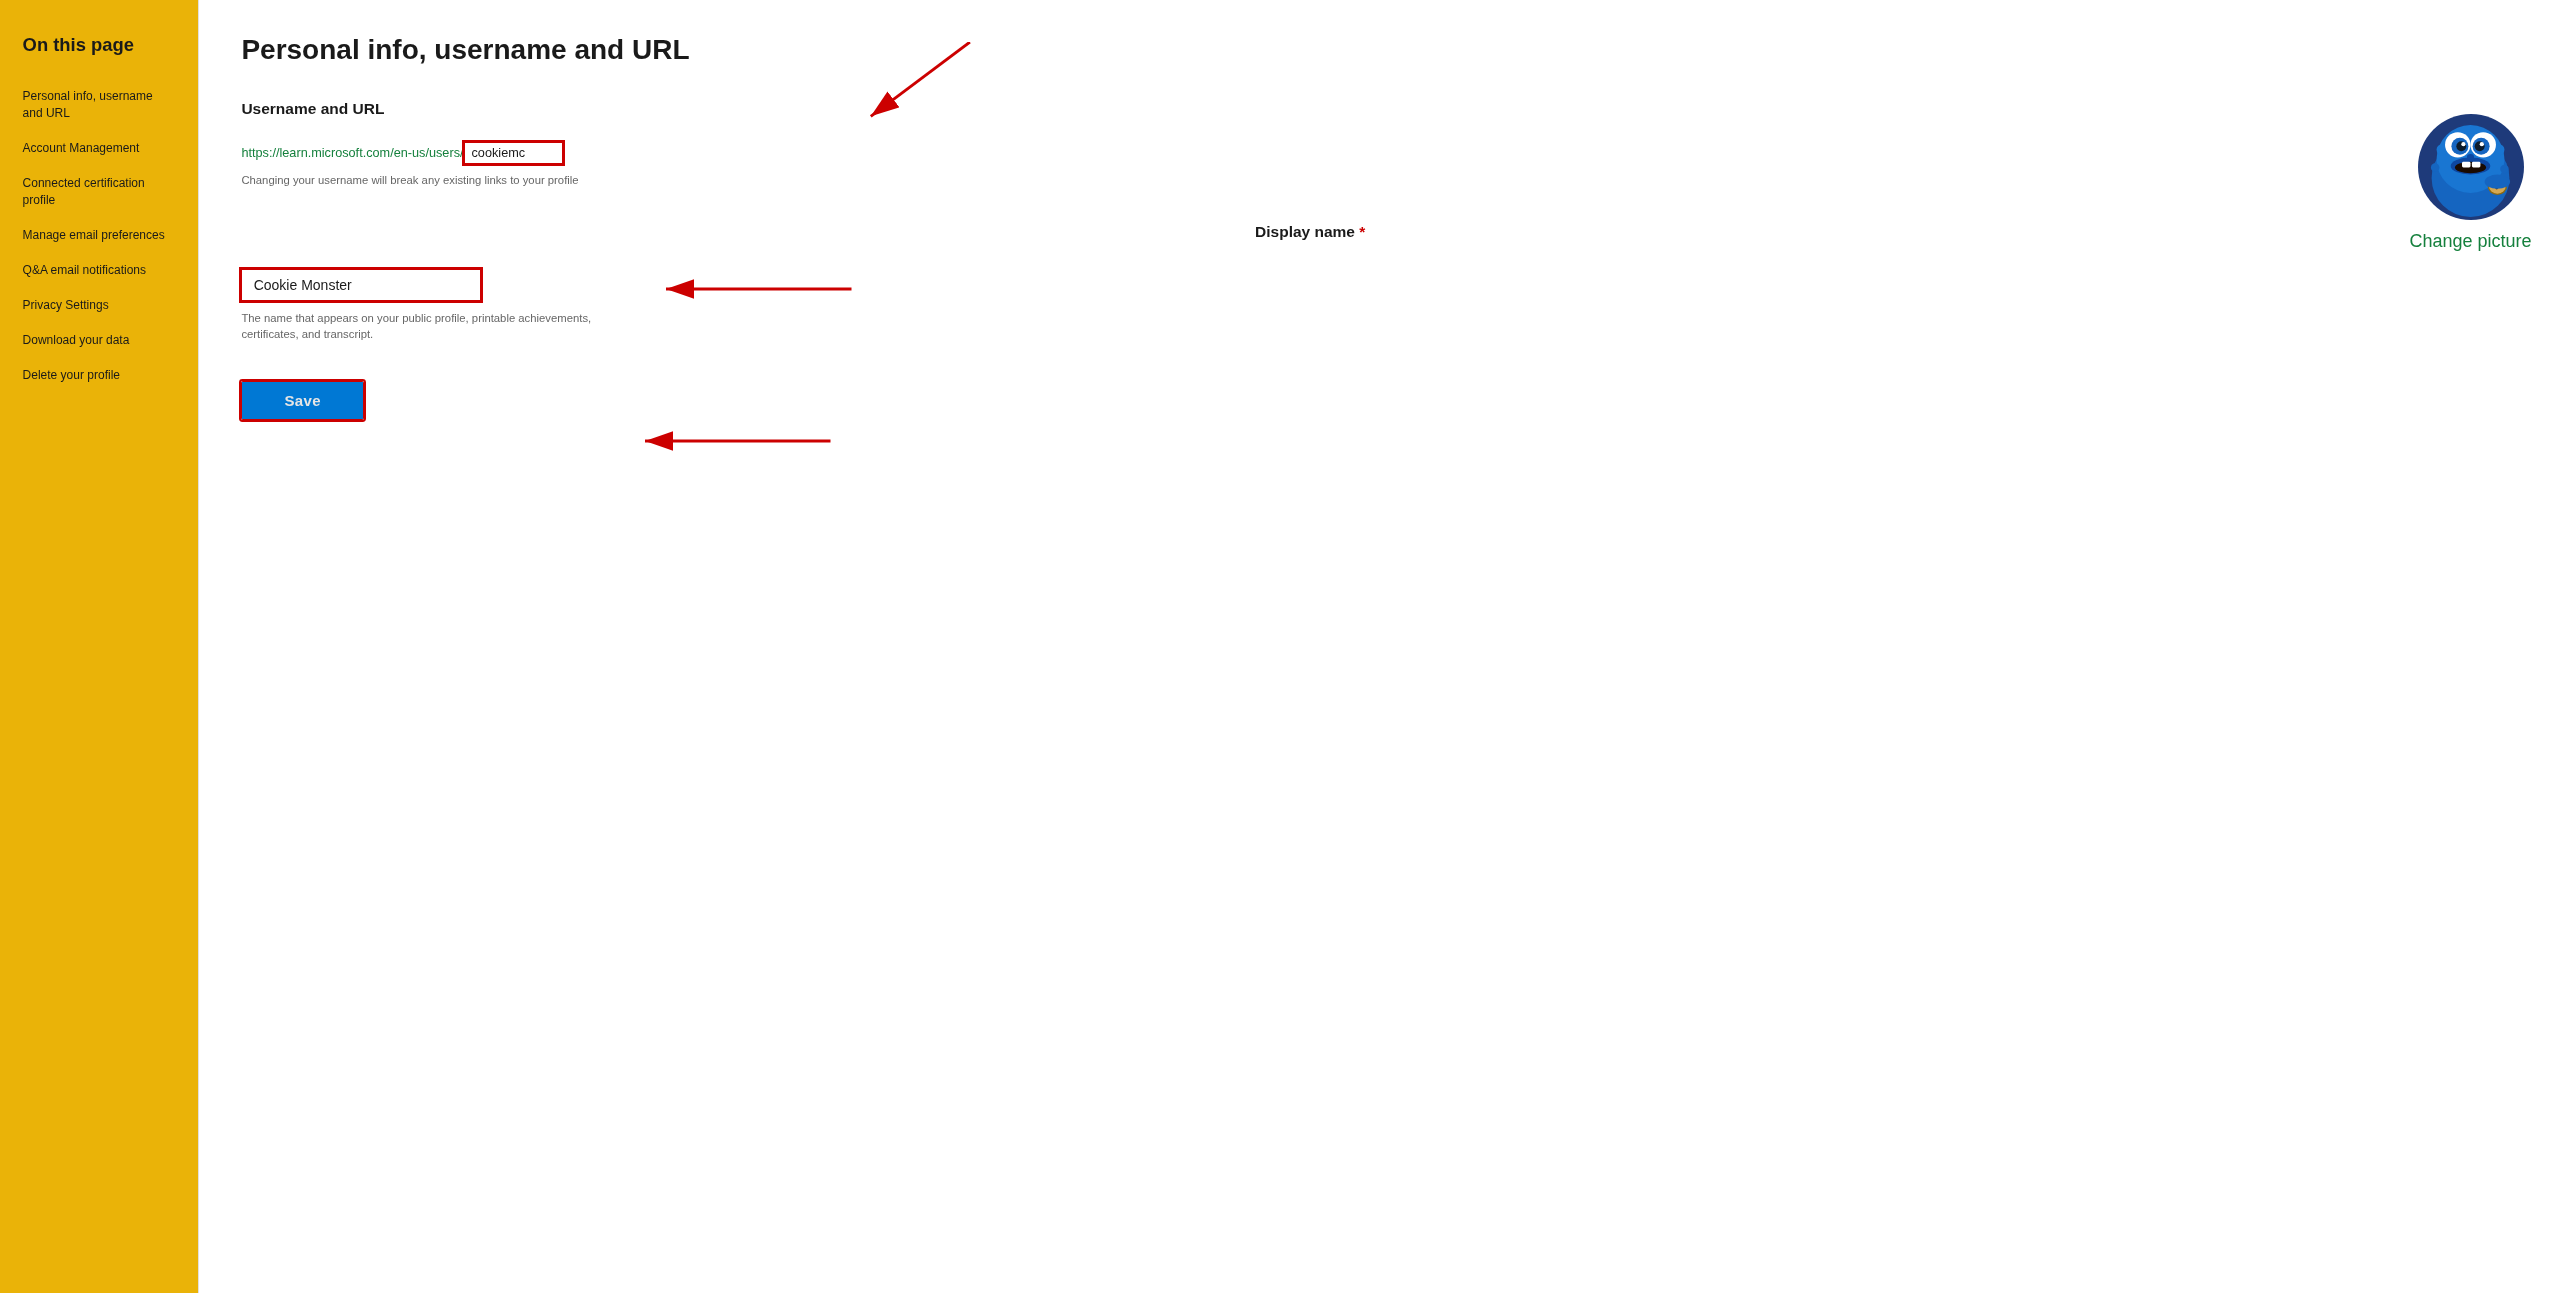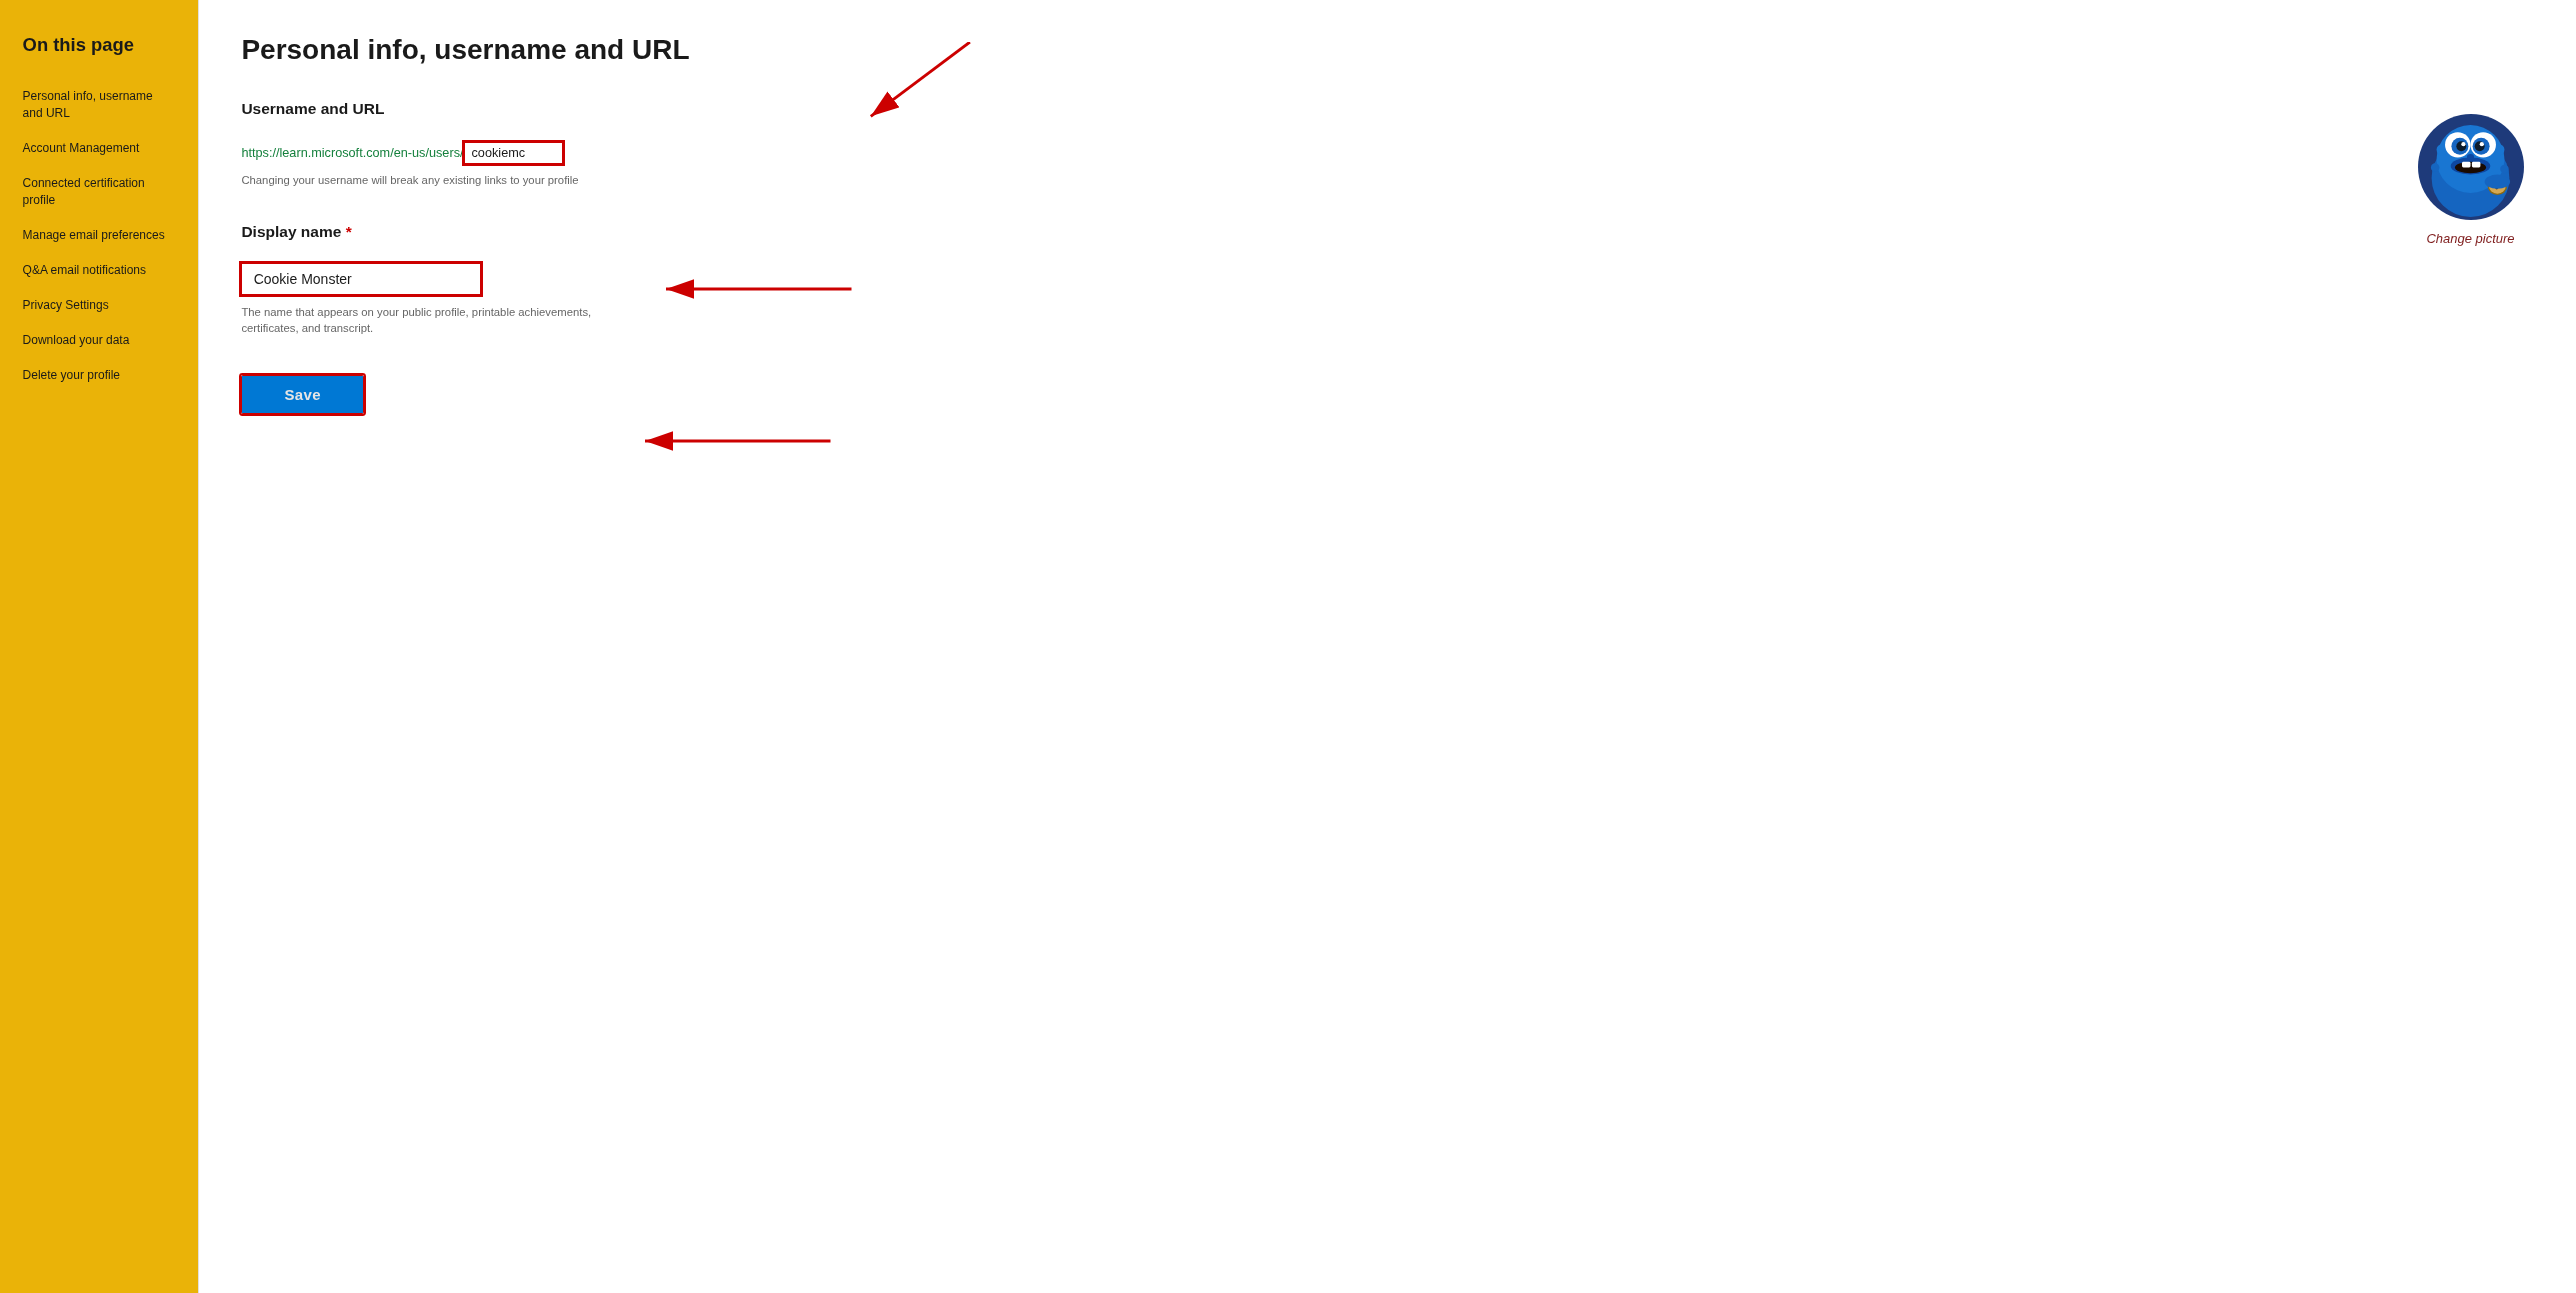--- a/index.html
+++ b/index.html
@@ -92,26 +92,25 @@
       overflow: hidden;
       margin-bottom: 11.3px;
       position: relative;
     }
     
     .cookie-monster-svg {
       width: 99px;
       height: 99px;
     }
     .change-picture-link {
-      color: #7f1d1d;
-      font-size: 13px;
+      color: #15803d;
+      font-size: 18px;
       font-weight: 500;
       text-decoration: none;
       cursor: pointer;
-      font-style: italic;
     }
 
     
     .section-title {
       font-size: 15.5px;
       font-weight: 700;
       margin-bottom: 24px;
       color: #1a1a1a;
     }
 
@@ -149,21 +148,22 @@
       line-height: 1.5;
     }
 
     
     .display-name-section {
       margin-top: 34px;
     }
     .display-name-label {
       font-size: 15.5px;
       font-weight: 700;
-      margin-bottom: 22px;
+      margin-bottom: 28px;
+      text-align: center;
     }
     .required-star {
       color: #cc0000;
     }
     .display-name-input-wrapper {
       position: relative;
       display: inline-block;
       margin-bottom: 8.5px;
     }
     .display-name-input {

